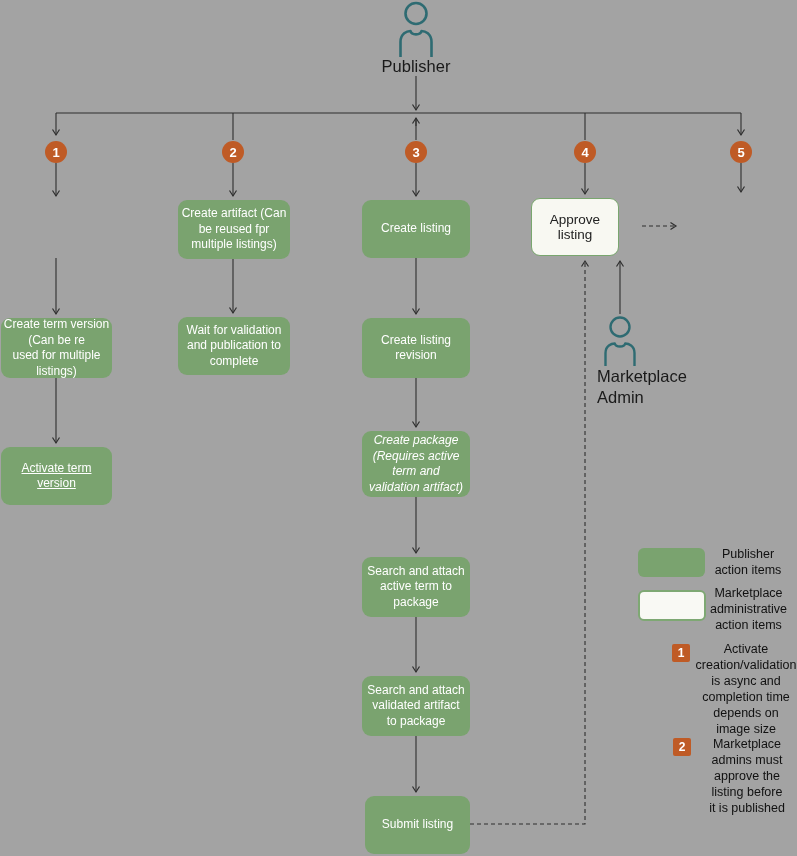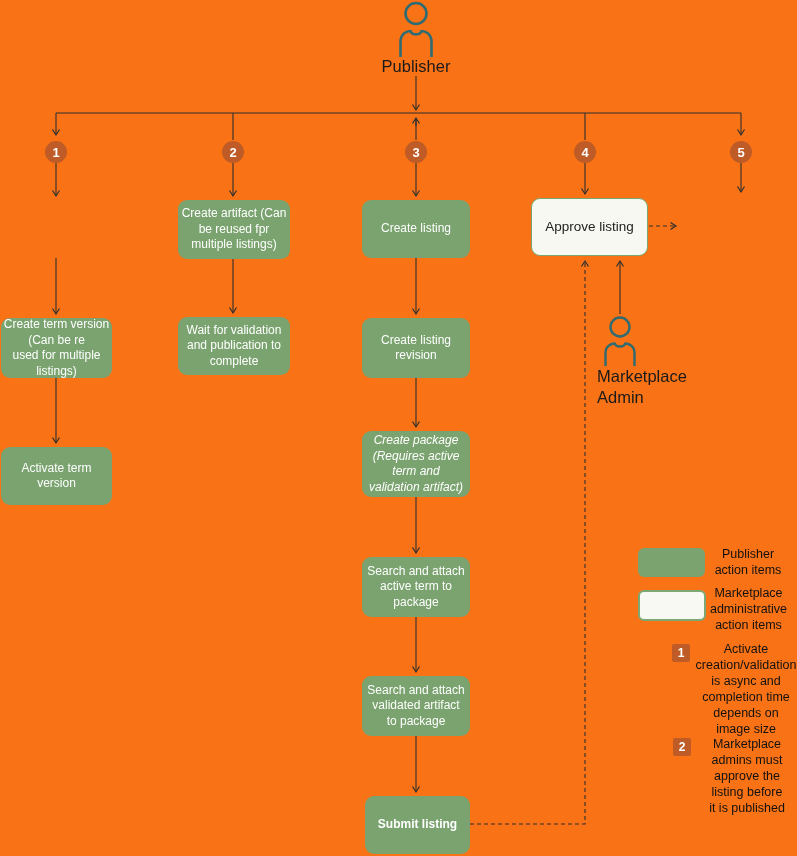--- a/index.html
+++ b/index.html
@@ -1,17 +1,17 @@
 <!DOCTYPE html>
 <html><head>
 <meta charset="utf-8">
 <style>
   html,body{margin:0;padding:0;background:#ffffff;}
   .canvas{
-    position:relative;width:797px;height:856px;background:#f97316;
+    position:relative;width:797px;height:856px;background:#a3a3a3;
     font-family:"Liberation Sans", sans-serif;overflow:hidden;
   }
   .connectors{position:absolute;left:0;top:0;pointer-events:none;}
   .ln{stroke:#2f2f2f;stroke-width:1.1;fill:none;}
   .dash{stroke-dasharray:4 3;}
   .flow-box{
     position:absolute;background:#7aa36f;color:#ffffff;border-radius:9px;
     display:flex;align-items:center;justify-content:center;text-align:center;
     font-size:12px;line-height:15.5px;white-space:pre-line;
     padding:3px 2px;box-sizing:border-box;
@@ -108,21 +108,21 @@
   <div class="step-circle" style="left:45px;top:141px;">1</div>
   <div class="step-circle" style="left:222px;top:141px;">2</div>
   <div class="step-circle" style="left:405px;top:141px;">3</div>
   <div class="step-circle" style="left:574px;top:141px;">4</div>
   <div class="step-circle" style="left:730px;top:141px;">5</div>
 
   <div class="flow-box" style="left:1px;top:318px;width:111px;height:60px;">Create term version
 (Can be re
 used for multiple
 listings)</div>
-  <div class="flow-box" style="left:1px;top:447px;width:111px;height:58px;">Activate term
+  <div class="flow-box" style="left:1px;top:447px;width:111px;height:58px;text-decoration:underline;">Activate term
 version</div>
 
   <div class="flow-box" style="left:178px;top:200px;width:112px;height:59px;">Create artifact (Can
 be reused fpr
 multiple listings)</div>
   <div class="flow-box" style="left:178px;top:317px;width:112px;height:58px;">Wait for validation
 and publication to
 complete</div>
 
   <div class="flow-box" style="left:362px;top:200px;width:108px;height:58px;">Create listing</div>
@@ -131,23 +131,23 @@
   <div class="flow-box" style="left:362px;top:431px;width:108px;height:66px;font-style:italic;">Create package
 (Requires active
 term and
 validation artifact)</div>
   <div class="flow-box" style="left:362px;top:557px;width:108px;height:60px;">Search and attach
 active term to
 package</div>
   <div class="flow-box" style="left:362px;top:676px;width:108px;height:60px;">Search and attach
 validated artifact
 to package</div>
-  <div class="flow-box" style="left:365px;top:796px;width:105px;height:58px;font-weight:bold;">Submit listing</div>
+  <div class="flow-box" style="left:365px;top:796px;width:105px;height:58px;">Submit listing</div>
 
-  <div class="flow-box admin-box" style="left:531px;top:198px;width:117px;height:58px;">Approve listing</div>
+  <div class="flow-box admin-box" style="left:531px;top:198px;width:88px;height:58px;">Approve listing</div>
 
 
   <div class="legend-swatch green" style="left:638px;top:548px;width:67px;height:29px;"></div>
   <div class="legend-label" style="left:702px;top:546px;width:92px;">Publisher
 action items</div>
 
   <div class="legend-swatch white" style="left:638px;top:590px;width:68px;height:31px;"></div>
   <div class="legend-label" style="left:700px;top:585px;width:97px;">Marketplace
 administrative
 action items</div>

